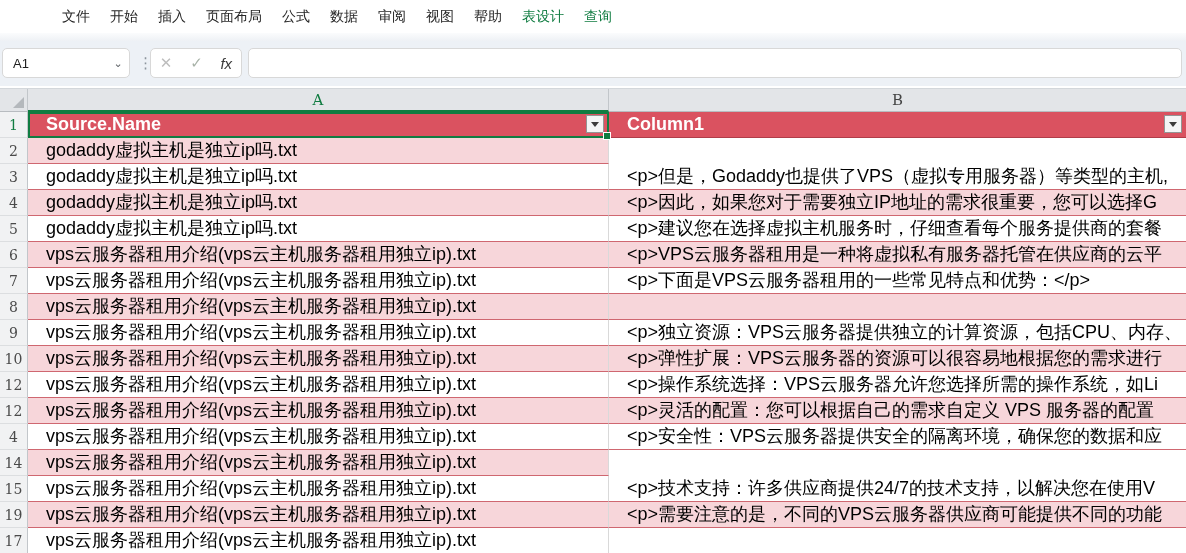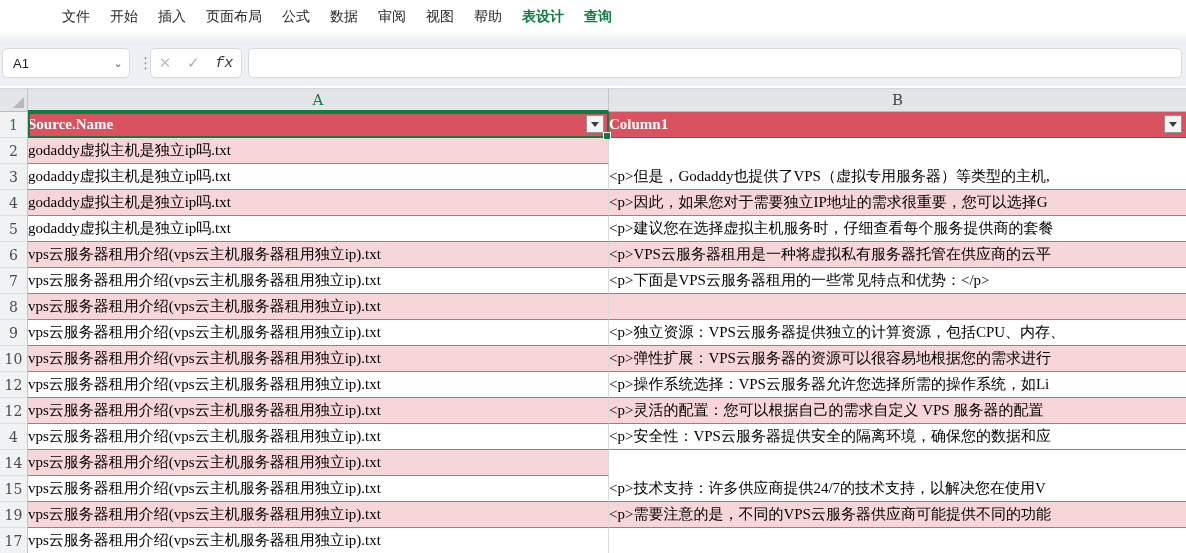--- a/index.html
+++ b/index.html
@@ -8,21 +8,21 @@
     background:#ffffff;font-family:"Liberation Sans",sans-serif;
     -webkit-font-smoothing:antialiased;
   }
   
   .menubar{
     position:absolute;top:0;left:0;right:0;height:33px;background:#fff;
     display:flex;align-items:center;padding-left:18px;gap:20px;
     font-size:14px;color:#262626;margin-left:44px;
   }
   .menubar .tab{cursor:default;white-space:nowrap;}
-  .menubar .tab.accent{color:var(--accent-green,#107c41);font-weight:bold;}
+  .menubar .tab.accent{color:var(--accent-green,#107c41);}
   .top-strip{
     position:absolute;top:33px;left:0;right:0;height:8px;
     background:linear-gradient(#fbfcfd,#eef1f5);
   }
   
   .formula-bar{
     position:absolute;top:41px;left:0;right:0;height:45px;background:#edf1f6;
   }
   .name-box{
     position:absolute;left:2px;top:7px;width:128px;height:30px;background:#fff;
@@ -34,21 +34,21 @@
   .fb-dots{
     position:absolute;left:138px;top:12px;color:#8c949c;font-size:15px;line-height:20px;
   }
   .fb-btns{
     position:absolute;left:150px;top:7px;width:92px;height:30px;background:#fff;
     border:1px solid #d8d8d8;border-radius:5px;box-sizing:border-box;
     display:flex;align-items:center;justify-content:space-around;
   }
   .fb-btns .x{color:#bdbdbd;font-size:15px;}
   .fb-btns .ok{color:#a8b2a8;font-size:15px;}
-  .fb-btns .fx{color:#3a3a3a;font-size:15px;font-family:Liberation Mono, monospace;font-style:italic;text-align:center;}
+  .fb-btns .fx{color:#3a3a3a;font-size:15px;font-family:Liberation Sans, sans-serif;font-style:italic;text-align:center;}
   .fb-input{
     position:absolute;left:248px;top:7px;width:934px;height:30px;background:#fff;
     border:1px solid #d8d8d8;border-radius:5px;box-sizing:border-box;
     font-size:13px;color:#202020;padding:0 8px;line-height:28px;
   }
   
   .grid{position:absolute;top:86px;left:0;right:0;bottom:0;background:#fff;}
   .colheaders{
     position:absolute;top:2px;left:0;right:0;height:24px;background:#e3e5e8;
     border-top:1px solid #d3d7db;box-sizing:border-box;
@@ -72,22 +72,22 @@
   .rows{position:absolute;top:26px;left:0;right:0;bottom:0;overflow:hidden;}
   .row{display:grid;grid-template-columns:28px 581px 1fr;height:26px;}
   .gut{
     background:#f1f2f3;border-right:1px solid #c2c6ca;border-bottom:1px solid #dcdee0;
     box-sizing:border-box;display:flex;align-items:center;justify-content:center;
     font-family:"DejaVu Serif",serif;font-size:14px;color:#4a4a4a;
   }
   .gut.sel{color:var(--accent-green,#107c41);}
   .cell{
     white-space:nowrap;overflow:hidden;box-sizing:border-box;
-    font-family:Liberation Serif, serif;
-    font-size:15px;color:#000;line-height:24px;padding-left:0;
+    font-family:Liberation Sans, sans-serif;
+    font-size:18px;color:#000;line-height:24px;padding-left:18px;
     border-bottom:1px solid var(--row-border,#cf6770);position:relative;
   }
   .cell.a{border-right:1px solid #d9d9d9;}
   .row.band .cell{background:var(--band-pink,#f7d6da);}
   .row.hdr .cell{
     background:var(--header-red,#da5260);color:#fff;font-weight:bold;
     border-bottom:1px solid #b03d49;
   }
   .filter-btn{
     position:absolute;right:4px;top:3px;width:18px;height:18px;background:#f4f5f6;

